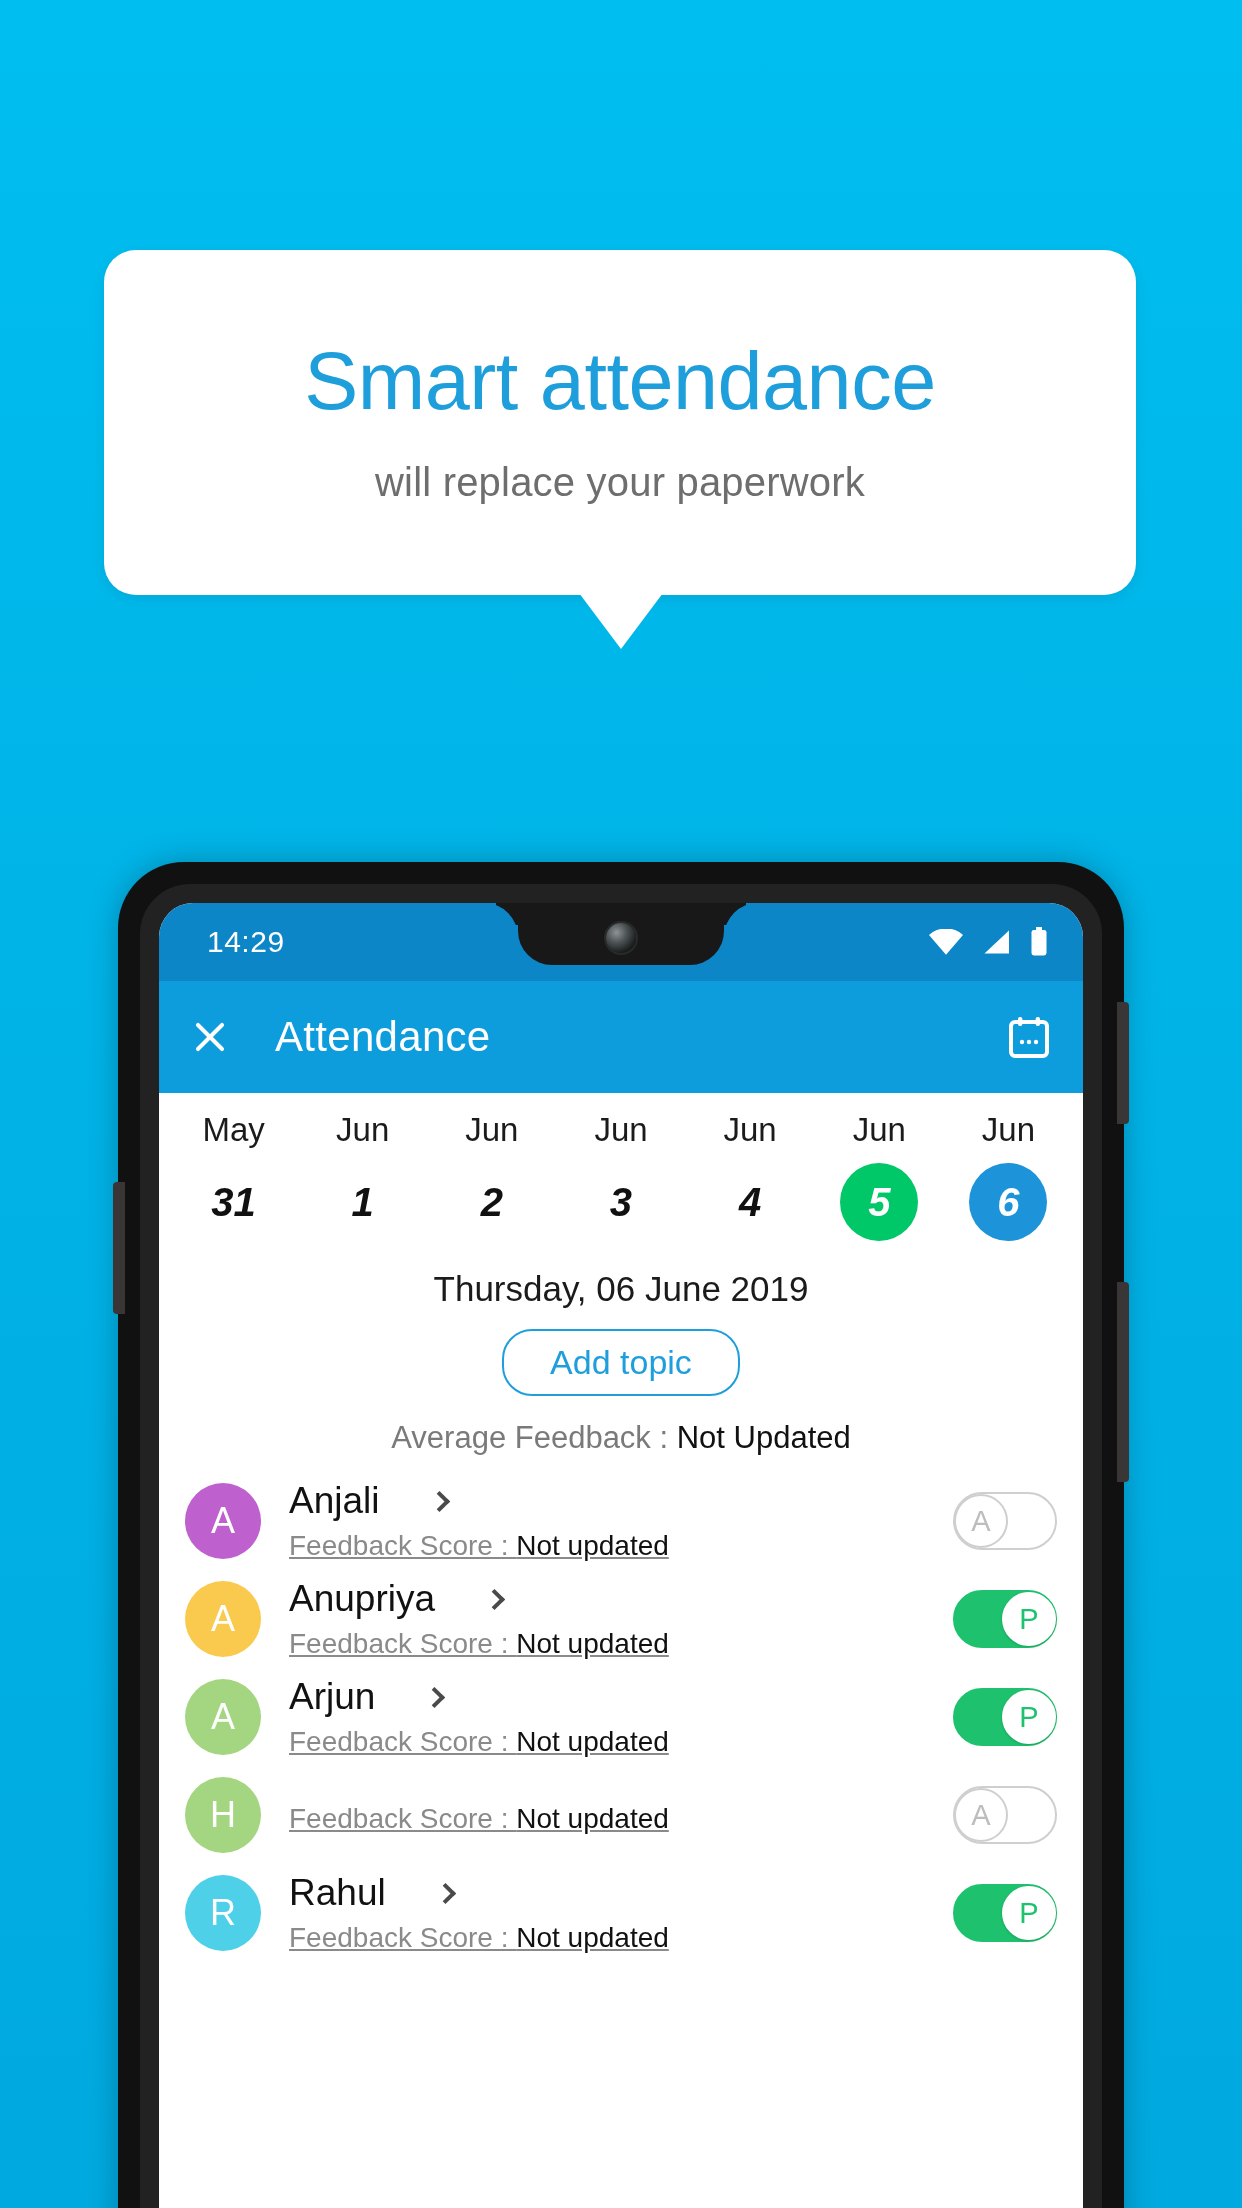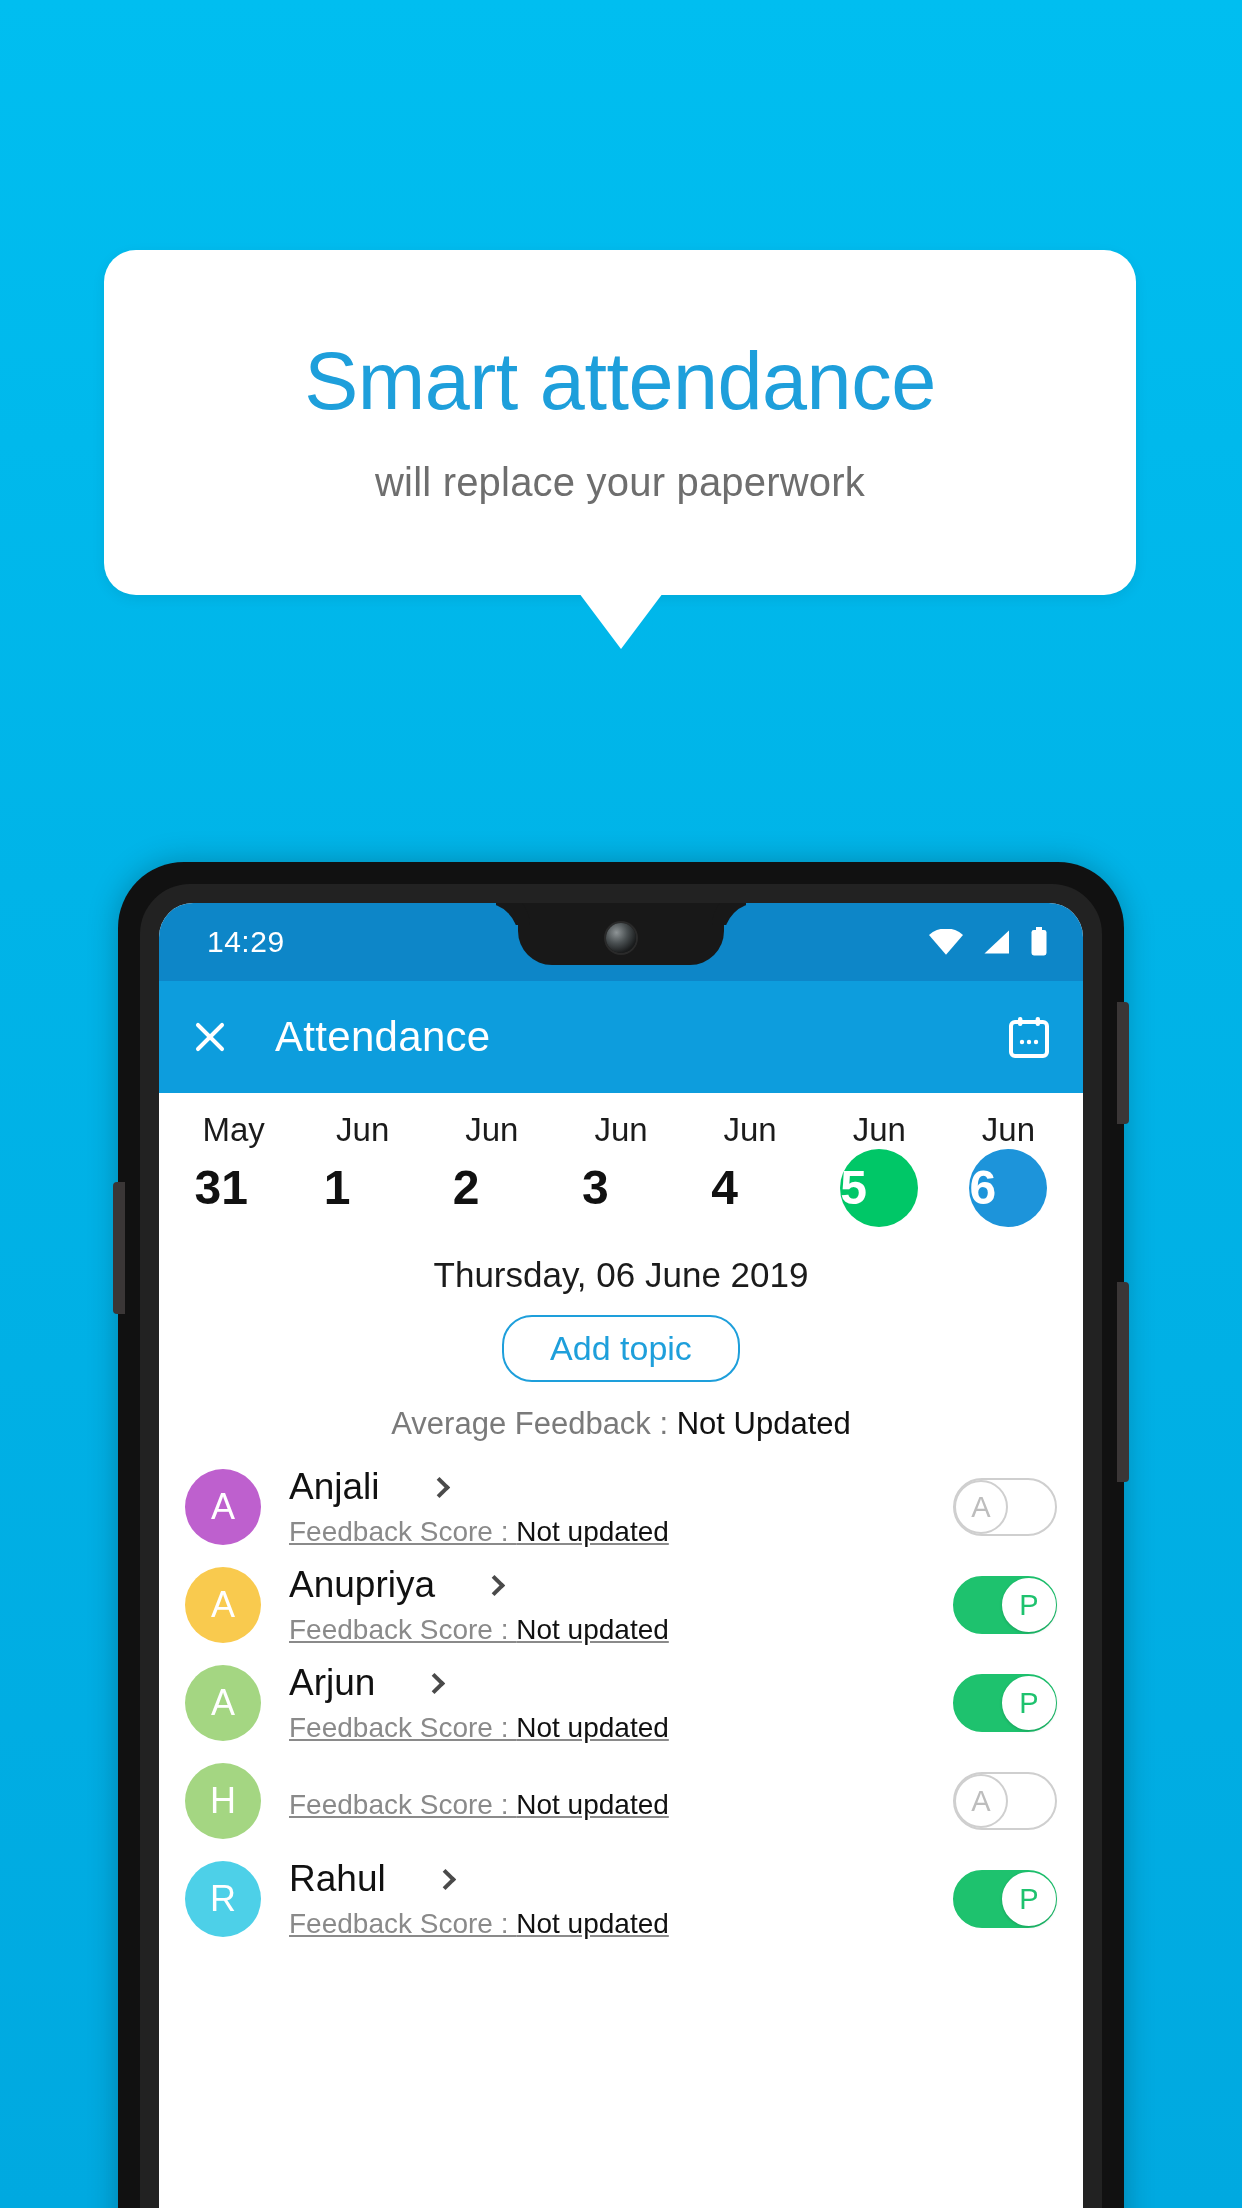--- a/index.html
+++ b/index.html
@@ -147,25 +147,26 @@
   #search-ico { margin-right:22px; }
   #search-ph { color:#8A8A8A; font-size:36px; }
 
   
   #datestrip {
     display:flex; padding:18px 10px 6px 10px; background:#fff;
   }
   .date-cell {
     flex:1; display:flex; flex-direction:column; align-items:center;
   }
-  .date-mon { font-size:33px; color:#1b1b1b; font-weight:400; }
+  .date-mon { font-size:33px; color:#1b1b1b; font-weight:400; margin-bottom:14px; }
   .date-num {
-    font-size:48px; font-weight:700; color:#111;
-    width:78px; height:78px; line-height:78px; text-align:left;
+    font-size:40px; font-weight:700; color:#111;
+    width:78px; height:78px; line-height:78px; text-align:center;
     border-radius:50%;
+    font-style:italic;
   }
   .date-num.sel-green { background:#00C767; color:#ffffff; }
   .date-num.sel-blue  { background:#1D94DA; color:#ffffff; }
 
   
   #date-header {
     text-align:center; font-size:35px; color:#1b1b1b;
     margin-top:22px;
   }
   #add-topic-wrap { text-align:center; margin-top:20px; }

